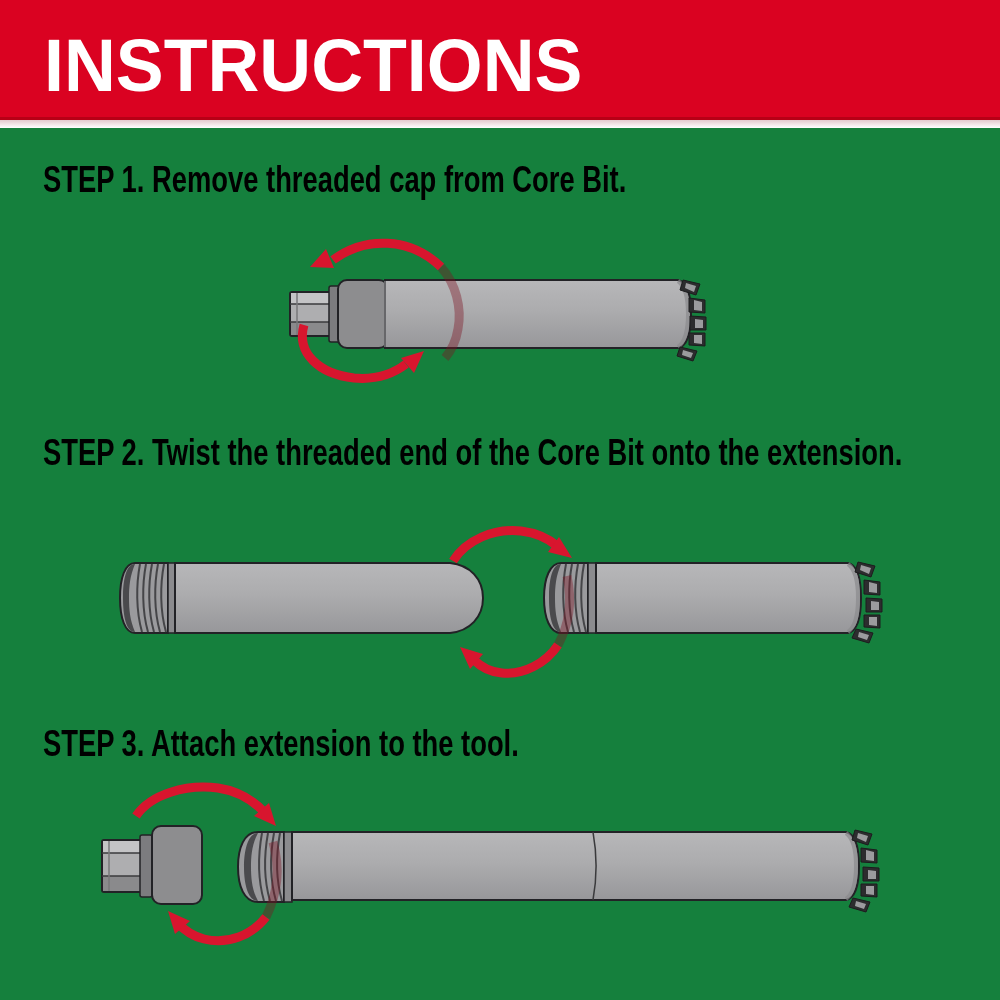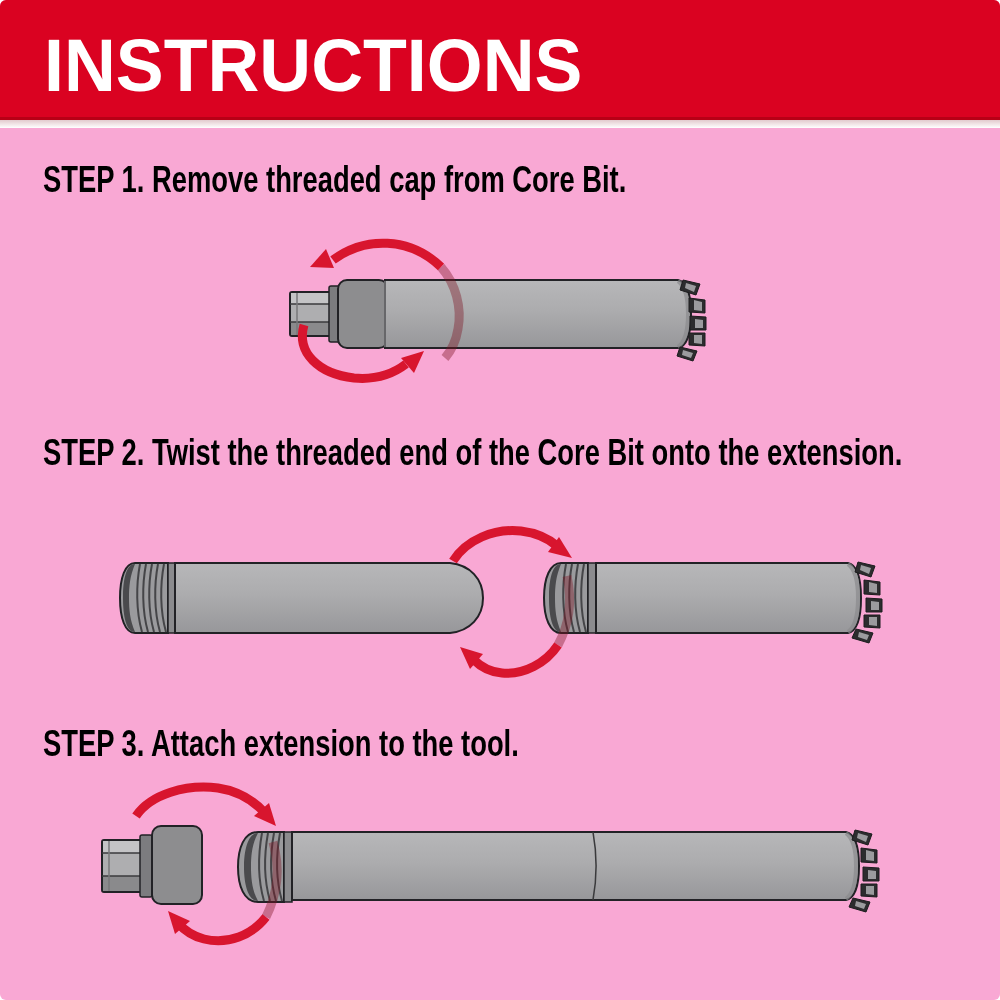--- a/index.html
+++ b/index.html
@@ -1,17 +1,17 @@
 <!DOCTYPE html>
 <html><head>
 <meta charset="utf-8">
 <style>
   html,body{margin:0;padding:0;background:#ffffff;}
-  .page{position:relative;width:1000px;height:1000px;background:#f9a8d4;overflow:hidden;
-        font-family:"Liberation Sans",sans-serif;border-radius:6px;}
+  .page{position:relative;width:1000px;height:1000px;background:#15803d;overflow:hidden;
+        font-family:"Liberation Sans",sans-serif;}
   .banner{position:absolute;left:0;top:0;width:1000px;height:117px;background:#da0221;
           border-bottom:3px solid #b80016;}
   .banner-fade{position:absolute;left:0;top:120px;width:1000px;height:8px;
           background:linear-gradient(#e2c9cd,#ffffff);}
   .banner-title{position:absolute;left:44px;top:29px;color:#ffffff;font-weight:bold;
           font-size:74px;line-height:1;white-space:nowrap;
           transform:scaleX(0.97);transform-origin:left top;}
   .step-title{position:absolute;left:43px;color:#000000;font-weight:bold;font-size:36px;
           line-height:1.05;white-space:nowrap;letter-spacing:0;
           transform:scaleX(0.76);transform-origin:left top;}

